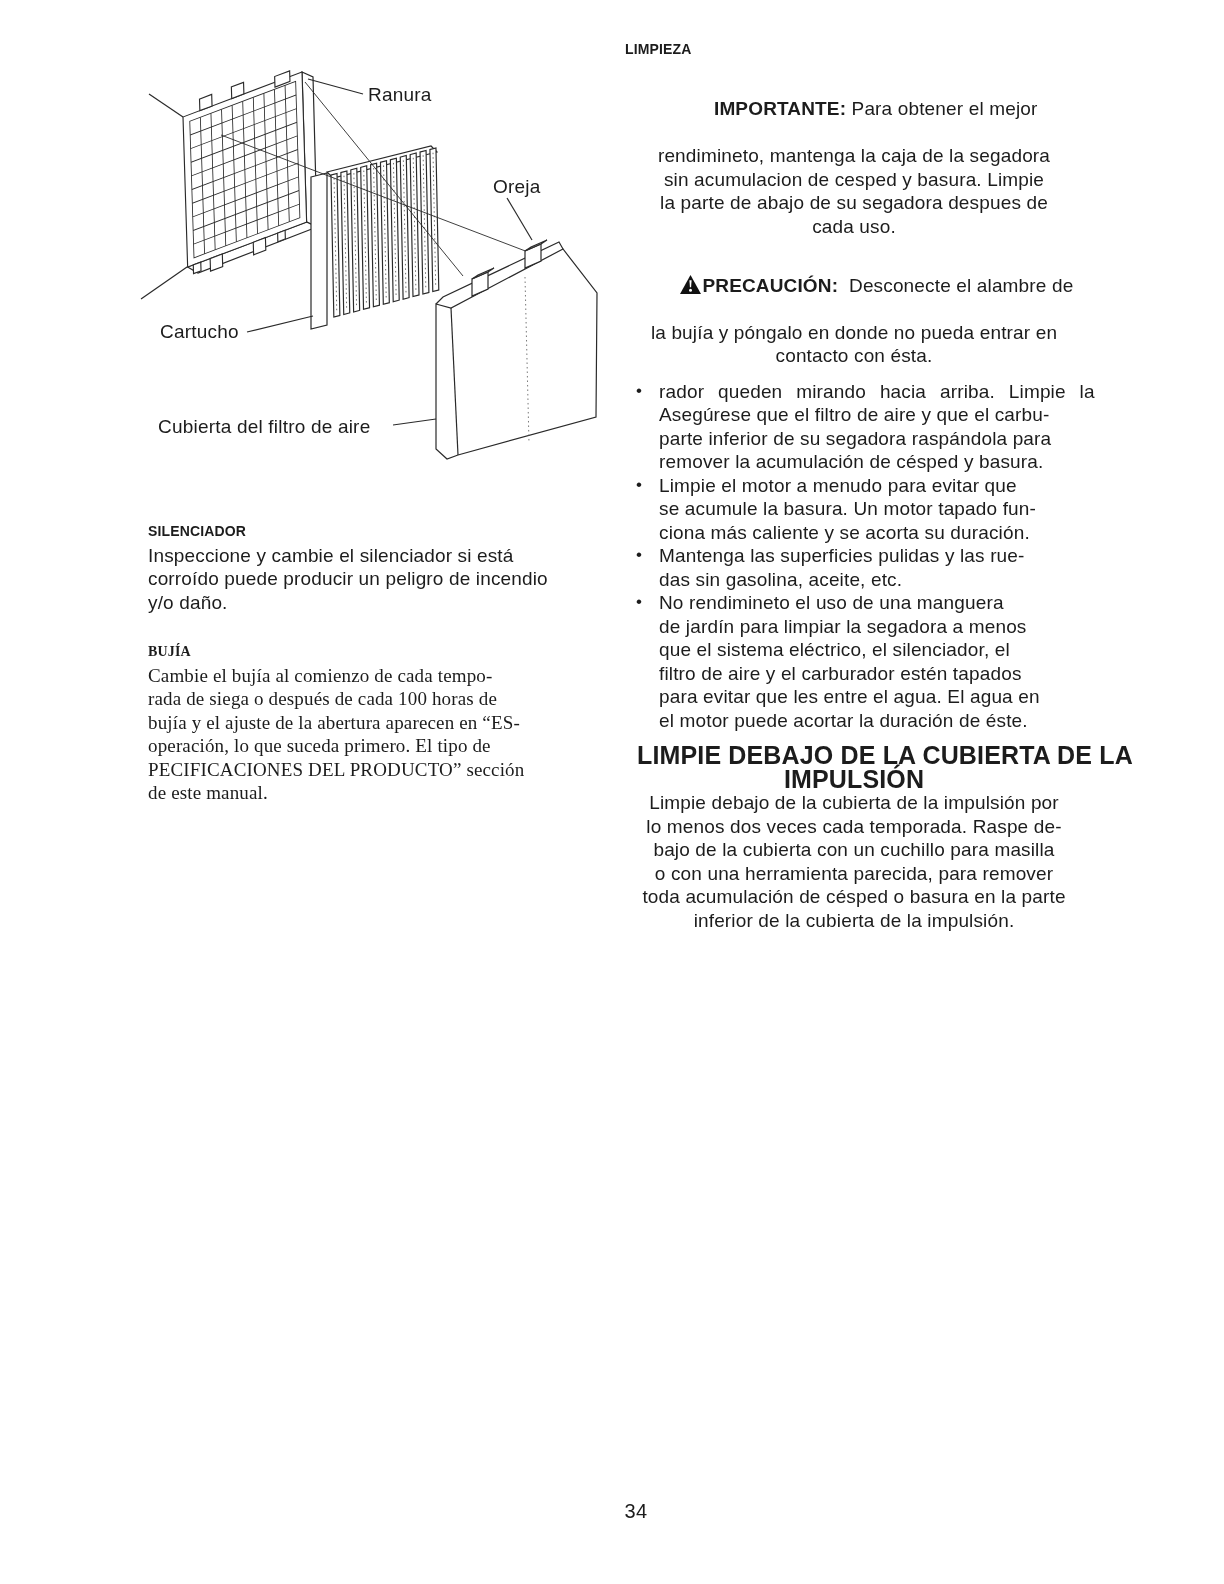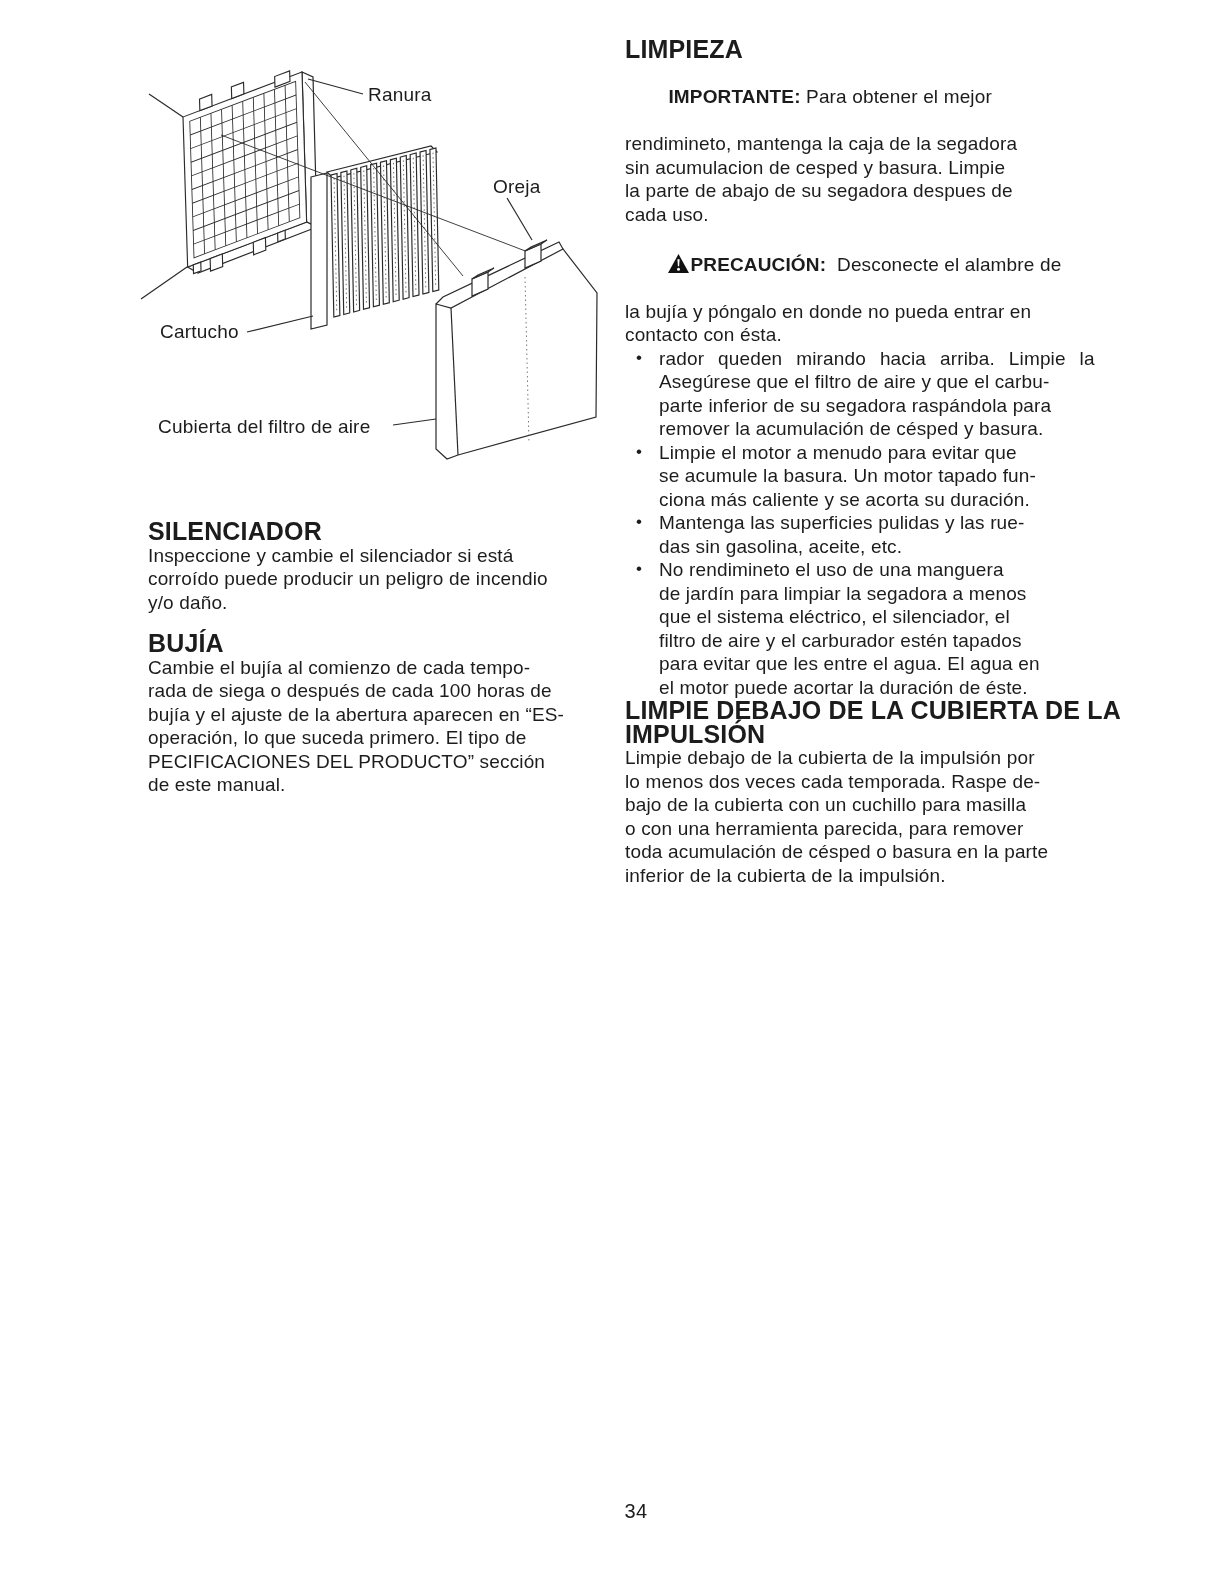--- a/index.html
+++ b/index.html
@@ -3,27 +3,27 @@
 <meta charset="utf-8">
 <style>
   html,body { margin:0; padding:0; background:#ffffff; }
   .page {
     position:relative; width:1224px; height:1584px; background:#ffffff;
     font-family:"Liberation Sans", sans-serif; color:#1c1c1c; overflow:hidden;
   }
   .col { position:absolute; font-size:19px; line-height:23.5px; letter-spacing:0.15px; }
   .left-col  { left:148px; top:520px; width:472px; }
   .right-col { left:625px; top:38px;  width:458px; }
-  .heading { font-weight:bold; font-size:25px; white-space:pre; }
+  .heading { font-weight:bold; font-size:14px; white-space:pre; }
   .tline { white-space:pre; }
   .section { margin:0; }
-  .sec-gap { margin-top:18px; }
+  .sec-gap { margin-top:26px;font-family:Liberation Serif, serif; }
   b.lead { font-weight:bold; white-space:pre; }
   span.rest { white-space:pre; }
-  .para { margin:0; }
+  .para { margin:12px;text-align:center; }
   .precaucion { margin-top:3px; }
   .bullet { position:relative; padding-left:34px; }
   .bullet .marker { position:absolute; left:11px; top:-1px; font-size:17px; }
   .bullet-0 .blines .tline:first-child { word-spacing:8.5px; }
   .warn-icon { display:inline-block; vertical-align:-2px; margin-right:1px; }
   .subheading { font-weight:bold; font-size:25px; white-space:pre; }
   .page-number { position:absolute; left:0; right:0; top:1500px; text-align:center;
                  font-size:20px; letter-spacing:0.5px;padding-left:48px; }
   .diagram { position:absolute; left:95px; top:25px; }
   .diagram text { font-size:19px; fill:#1c1c1c; letter-spacing:0.2px; }

